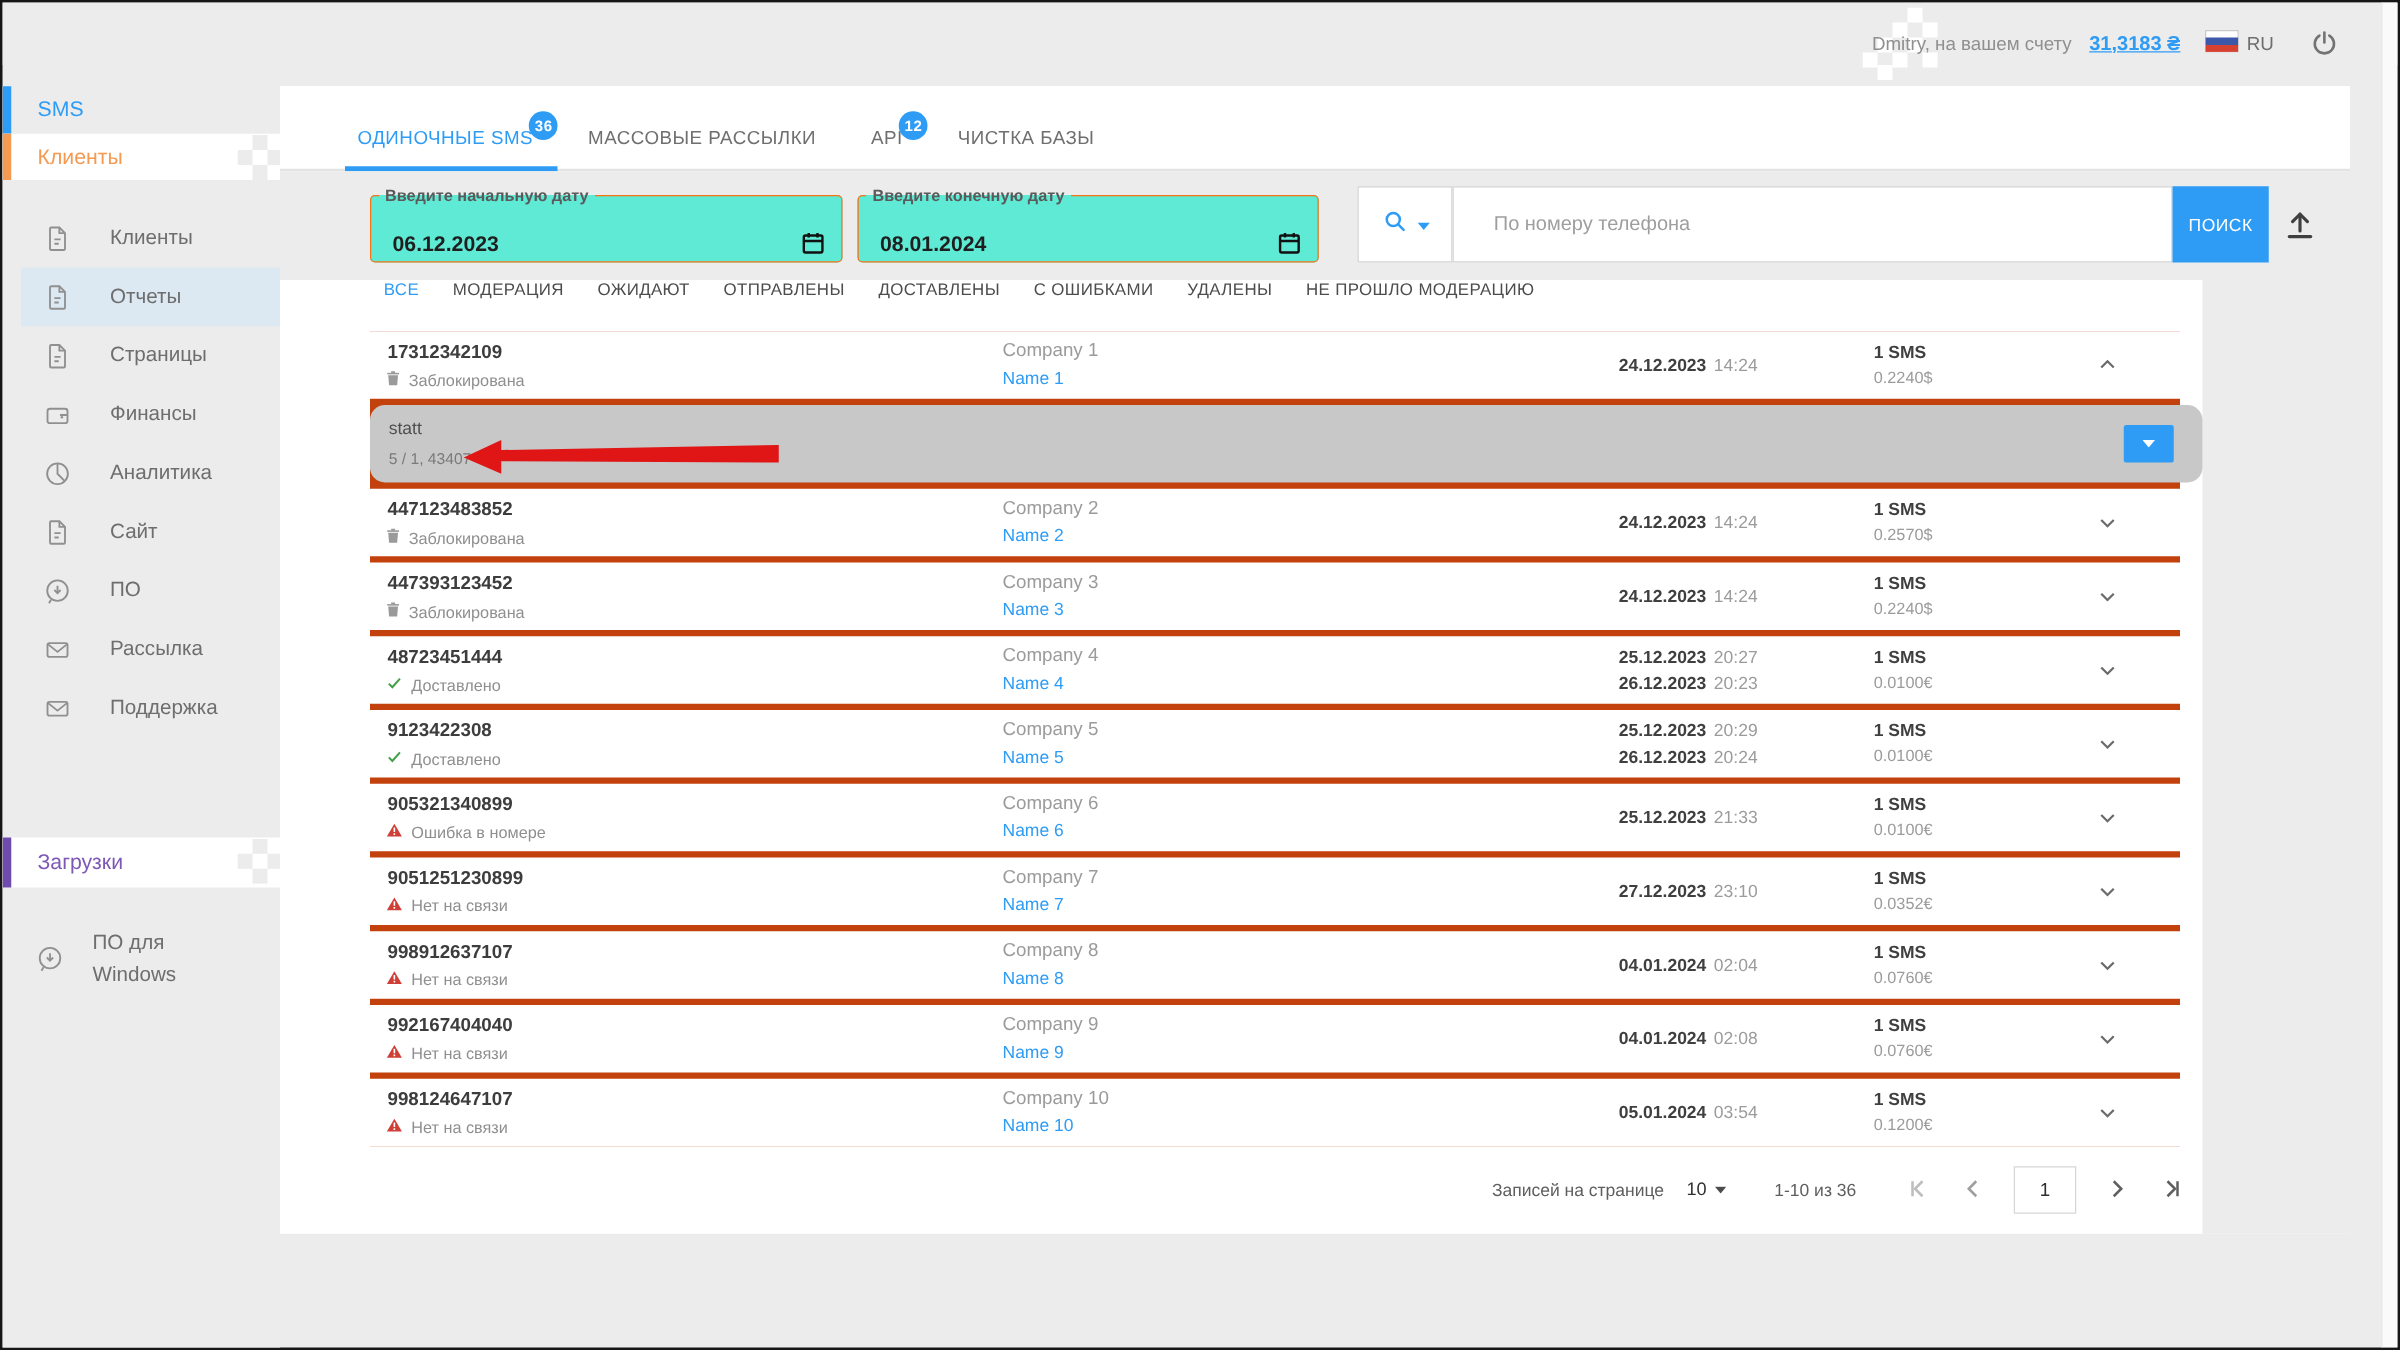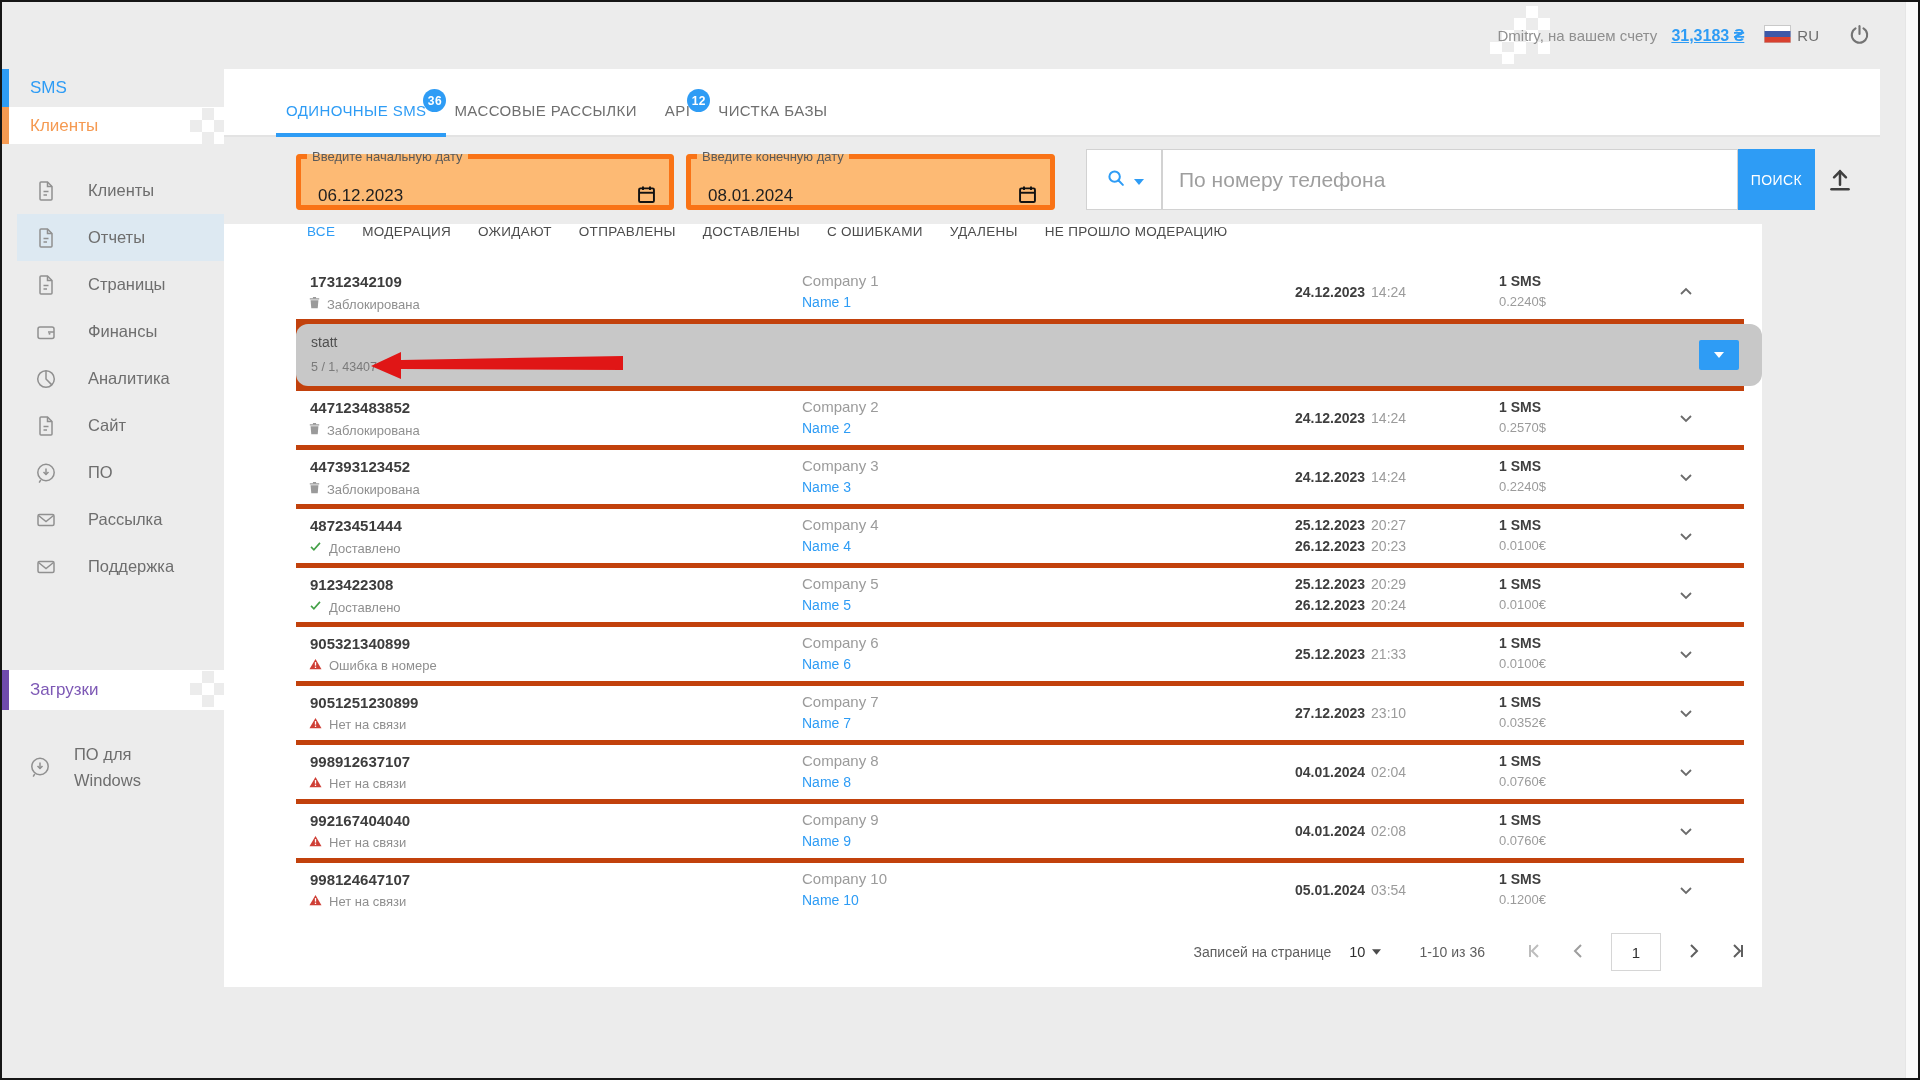--- a/index.html
+++ b/index.html
@@ -36,41 +36,41 @@
   .dl-item { position:absolute; top:668px; left:0; right:0; height:60px; display:flex; align-items:center; cursor:pointer; }
   .dl-item .side-icon { margin-left:26px; }
   .dl-label { margin-left:22px; font-size:16.5px; color:#6e6e6e; line-height:26px; width:96px; }
 
   
   .content { position:absolute; left:222px; top:67px; width:1698px; height:1013px; }
   .main-white { position:absolute; left:0; top:0; width:1656px; height:918px; background:#fff; }
   .gray-col { position:absolute; left:1538px; top:155px; width:118px; height:763px; background:#ececec; }
 
   .tabbar { position:absolute; left:0; top:0; width:1656px; height:68px; border-bottom:2px solid #e3e3e3; background:#fff; }
-  .tabs { position:absolute; left:58px; bottom:0; display:flex; gap:20px; }
+  .tabs { position:absolute; left:58px; bottom:0; display:flex; gap:36px; }
   .tab { position:relative; padding:0 4px 16px 4px; font-size:15px; color:#6f6f6f; letter-spacing:.4px; cursor:pointer; white-space:nowrap; }
   .tab.active { color:#2e9cf5; }
   .tab.active::after { content:""; position:absolute; left:-6px; right:-16px; bottom:-2px; height:4px; background:#2e9cf5; }
   .badge { position:absolute; top:-13px; right:-16px; min-width:23px; height:23px; padding:0 3px; border-radius:50%;
            background:#2e9cf5; color:#fff; font-size:12px; font-weight:bold;
            display:flex; align-items:center; justify-content:center; }
   .badge:empty { display:none; }
 
   .filter-band { position:absolute; left:0; top:68px; width:1656px; height:87px; background:#ececec; }
-  fieldset.datebox { position:absolute; top:80px; height:61px; background:#fdba74; border:5px solid #f97316; border-radius:4px; }
+  fieldset.datebox { position:absolute; top:80px; height:61px; background:#5eead4; border:1px solid #f97316; border-radius:4px;font-weight:bold; }
   #date-from { left:72px; width:378px; }
   #date-to   { left:462px; width:369px; }
   .datebox legend { font-size:13px; color:#5a5a5a; padding:0 5px; margin-left:6px; }
   .date-value { position:absolute; left:17px; top:22px; font-size:17px; color:#1f1f1f; }
   .cal { position:absolute; right:12px; top:20px; cursor:pointer; background:none; border:none; }
 
   .magbox { position:absolute; left:862px; top:80px; width:76px; height:61px; background:#fff; border:1px solid #d2d2d2;
             display:flex; align-items:center; justify-content:center; gap:7px; cursor:pointer; }
   .search-input { position:absolute; left:938px; top:80px; width:576px; height:61px; border:1px solid #d2d2d2;
-                  font-size:21px; padding:0 16px; color:#333; background:#fff; outline:none;
+                  font-size:16px; padding:0 32px; color:#333; background:#fff; outline:none;
                   font-family:"Liberation Sans", sans-serif; }
   .search-input::placeholder { color:#9e9e9e; }
   .search-btn { position:absolute; left:1514px; top:80px; width:77px; height:61px; background:#2e9cf5; color:#fff;
                 font-size:14px; border:none; letter-spacing:.4px; cursor:pointer; font-family:"Liberation Sans", sans-serif; }
   .upload { position:absolute; left:1598px; top:93px; width:36px; height:36px; background:none; border:none; cursor:pointer; }
 
   .chips { position:absolute; left:83px; top:155px; height:30px; display:flex; align-items:flex-start; gap:27px; }
   .chip { font-size:13.5px; color:#4c4c4c; letter-spacing:.3px; cursor:pointer; white-space:nowrap; }
   .chip.active { color:#2e9cf5; }
 

